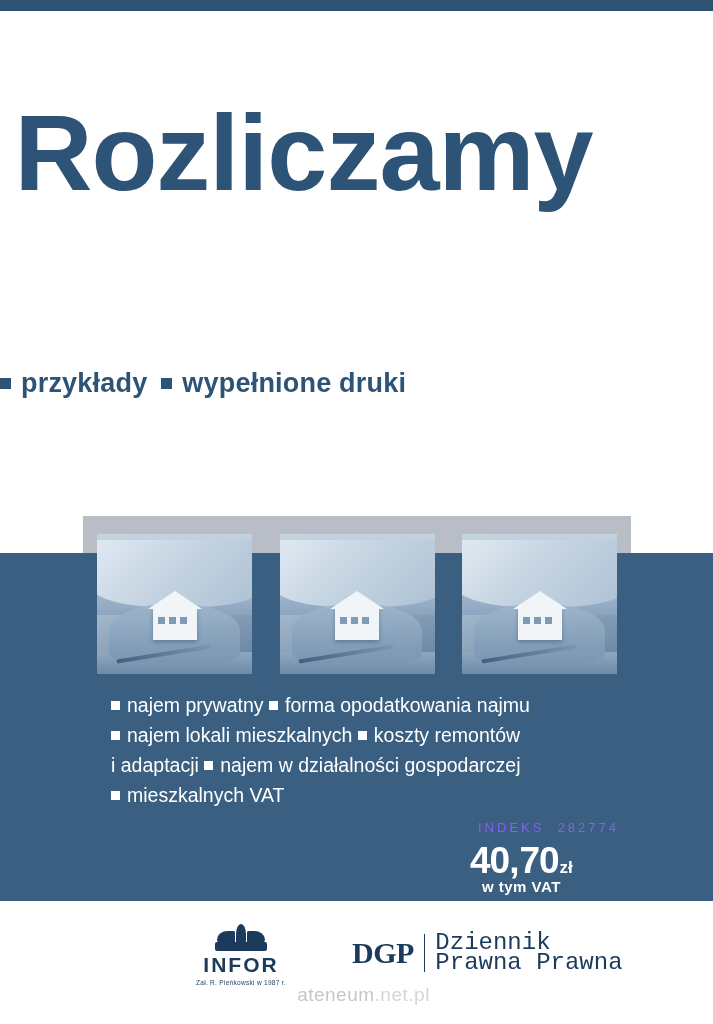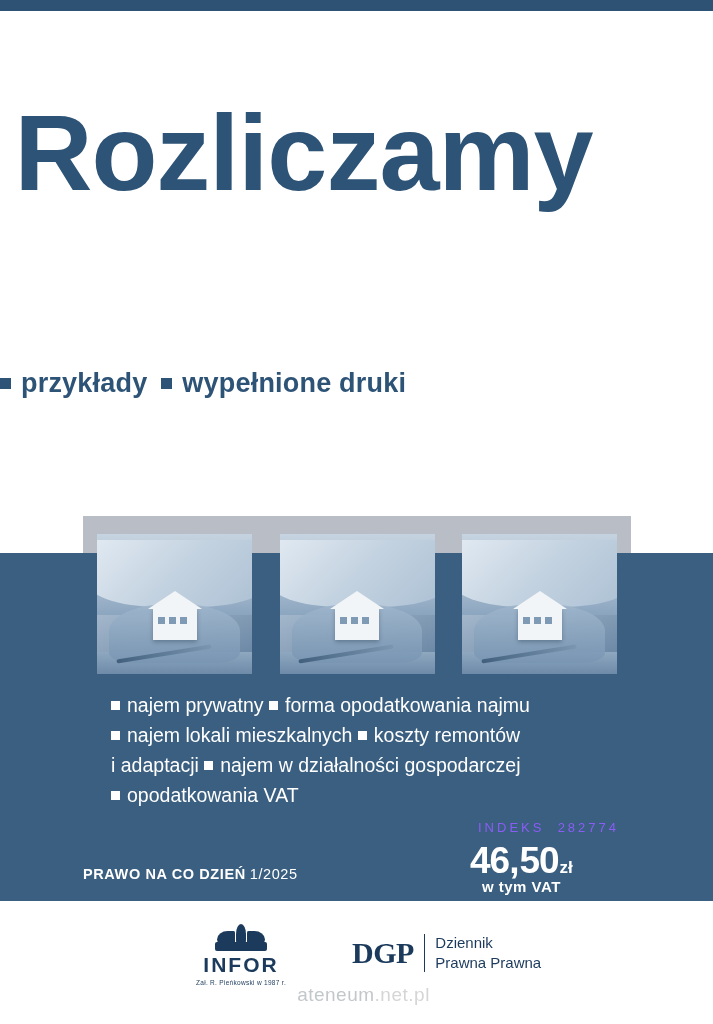--- a/index.html
+++ b/index.html
@@ -317,22 +317,22 @@
     font-weight: bold;
     letter-spacing: -.5px;
   }
   .dgp .divider {
     width: 1.5px;
     height: 38px;
     background: #1b3a5c;
     margin: 0 10px;
   }
   .dgp .full {
-    font-family: Liberation Sans, sans-serif;
-    font-size: 15px;
+    font-family: Liberation Mono, monospace;
+    font-size: 24px;
     line-height: 20px;
   }
   .watermark {
     position: absolute;
     top: 984px;
     left: 7px;
     width: 713px;
     text-align: center;
     font-size: 19px;
     color: rgba(120,130,140,.45);
@@ -393,35 +393,32 @@
     </div>
   </div>
 
   <div class="bullets">
     <span class="bl"><span class="sq"></span><span>najem prywatny</span></span>
     <span class="bl"> <span class="sq"></span><span>forma opodatkowania najmu</span></span><br>
     <span class="bl"><span class="sq"></span><span>najem lokali mieszkalnych</span></span>
     <span class="bl"> <span class="sq"></span><span>koszty remontów</span></span><br>
     <span class="bl"><span>i adaptacji</span></span>
     <span class="bl"> <span class="sq"></span><span>najem w działalności gospodarczej</span></span><br>
-    <span class="bl"><span class="sq"></span><span>opodatkowania VAT</span></span>
+    <span class="bl"><span class="sq"></span><span>mieszkalnych VAT</span></span>
   </div>
 
   <div class="index-line">
     <span>INDEKS</span>&nbsp;&nbsp;<span>282774</span>
   </div>
 
   <div class="price">
-    <span class="big">46</span><span class="comma">,</span><span class="big">50</span><span class="zl">zł</span>
+    <span class="big">40</span><span class="comma">,</span><span class="big">70</span><span class="zl">zł</span>
     <span class="vat">w tym  VAT</span>
   </div>
 
-  <div class="series">
-    <span>PRAWO NA CO DZIEŃ</span><span class="issue">1/2025</span>
-  </div>
 
   <div class="logos">
     <div class="infor">
       <div class="mark">
         <span class="wing-l"></span>
         <span class="wing-r"></span>
         <span class="flame"></span>
         <span class="book"></span>
       </div>
       <div class="name">INFOR</div>

